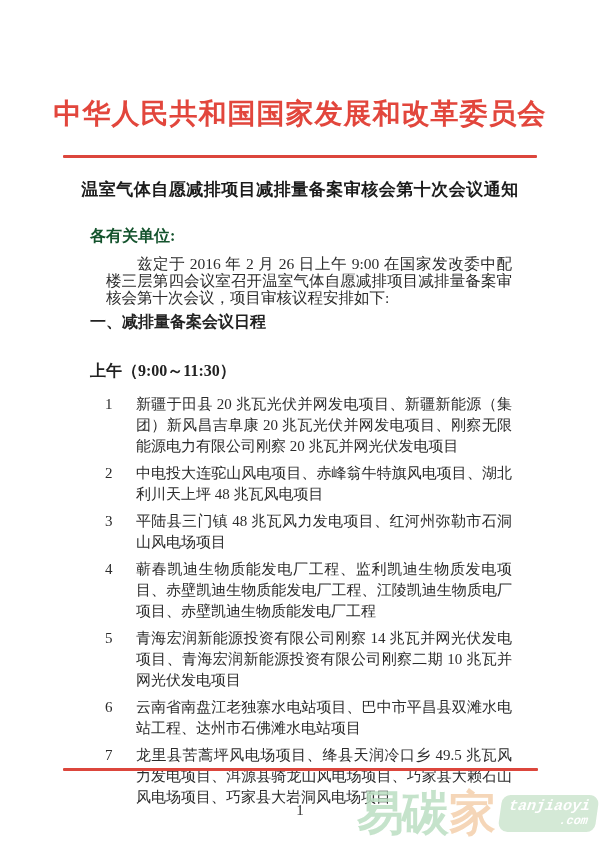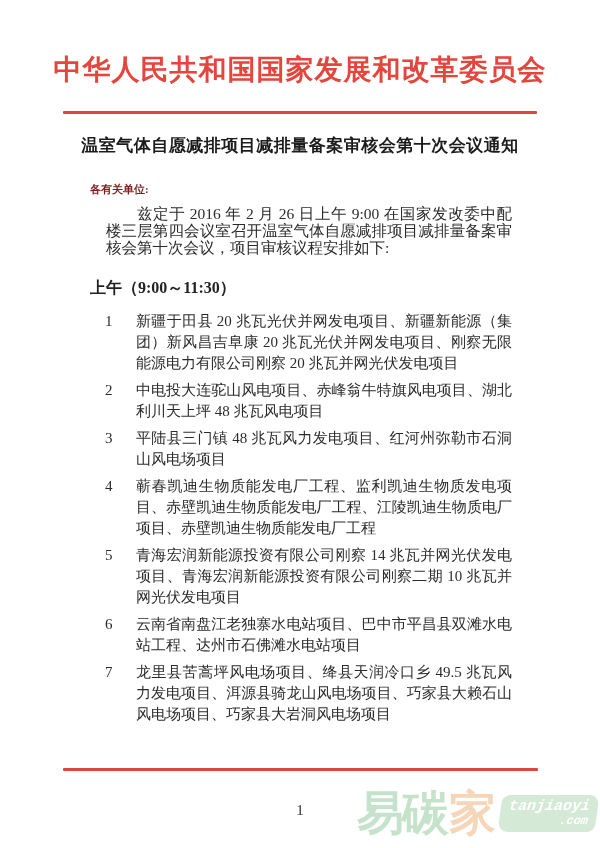--- a/index.html
+++ b/index.html
@@ -7,21 +7,21 @@
     position: relative;
     width: 600px;
     height: 848px;
     margin: 0 auto;
     background: #ffffff;
     overflow: hidden;
     font-family: "Liberation Serif", "DejaVu Serif", serif;
     color: #2b2b2b;
   }
   .org-header {
-    padding-top: 52px;
+    padding-top: 96px;
     text-align: center;
     font-size: 28px;
     font-weight: bold;
     letter-spacing: 1px;
     color: #e2463c;
     line-height: 1.25;
   }
   .red-rule {
     height: 3px;
     background: #dc463c;
@@ -44,39 +44,39 @@
     font-weight: bold;
     letter-spacing: 0.5px;
     color: #1c1c1c;
   }
   .body-area {
     padding: 0 88px 0 90px;
     font-size: 15.5px;
   }
   .salutation {
     margin: 25px 0 0 0;
-    font-size: 11px;
-    font-weight: bold;
-    color: #7f1d1d;
+    font-size: 16px;
+    font-weight: bold;
+    color: #14532d;
   }
   .intro {
     margin: 8px 0 0 16px;
     line-height: 17px;
     text-indent: 2em;
     text-align: justify;
     color: #2b2b2b;
   }
   .section-heading {
     margin: 6px 0 0 0;
     font-size: 16px;
     font-weight: bold;
     color: #222222;
   }
   .session-heading {
-    margin: 22px 0 0 0;
+    margin: 28px 0 0 0;
     font-size: 16px;
     font-weight: bold;
     color: #222222;
   }
   .agenda {
     margin: 12px 0 0 15px;
   }
   .agenda-item {
     display: flex;
     margin-bottom: 6px;
@@ -146,20 +146,21 @@
   <div class="red-rule top"></div>
 
   <h1 class="doc-title">温室气体自愿减排项目减排量备案审核会第十次会议通知</h1>
 
   <div class="body-area">
 
     <p class="salutation">各有关单位:</p>
 
     <p class="intro">兹定于 2016 年 2 月 26 日上午 9:00 在国家发改委中配楼三层第四会议室召开温室气体自愿减排项目减排量备案审核会第十次会议，项目审核议程安排如下:</p>
 
+    <p class="section-heading">一、减排量备案会议日程</p>
 
     <p class="session-heading">上午（9:00～11:30）</p>
 
     <div class="agenda">
       <div class="agenda-item">
         <span class="num">1</span>
         <span class="txt">新疆于田县 20 兆瓦光伏并网发电项目、新疆新能源（集团）新风昌吉阜康 20 兆瓦光伏并网发电项目、刚察无限能源电力有限公司刚察 20 兆瓦并网光伏发电项目</span>
       </div>
       <div class="agenda-item">
         <span class="num">2</span>

